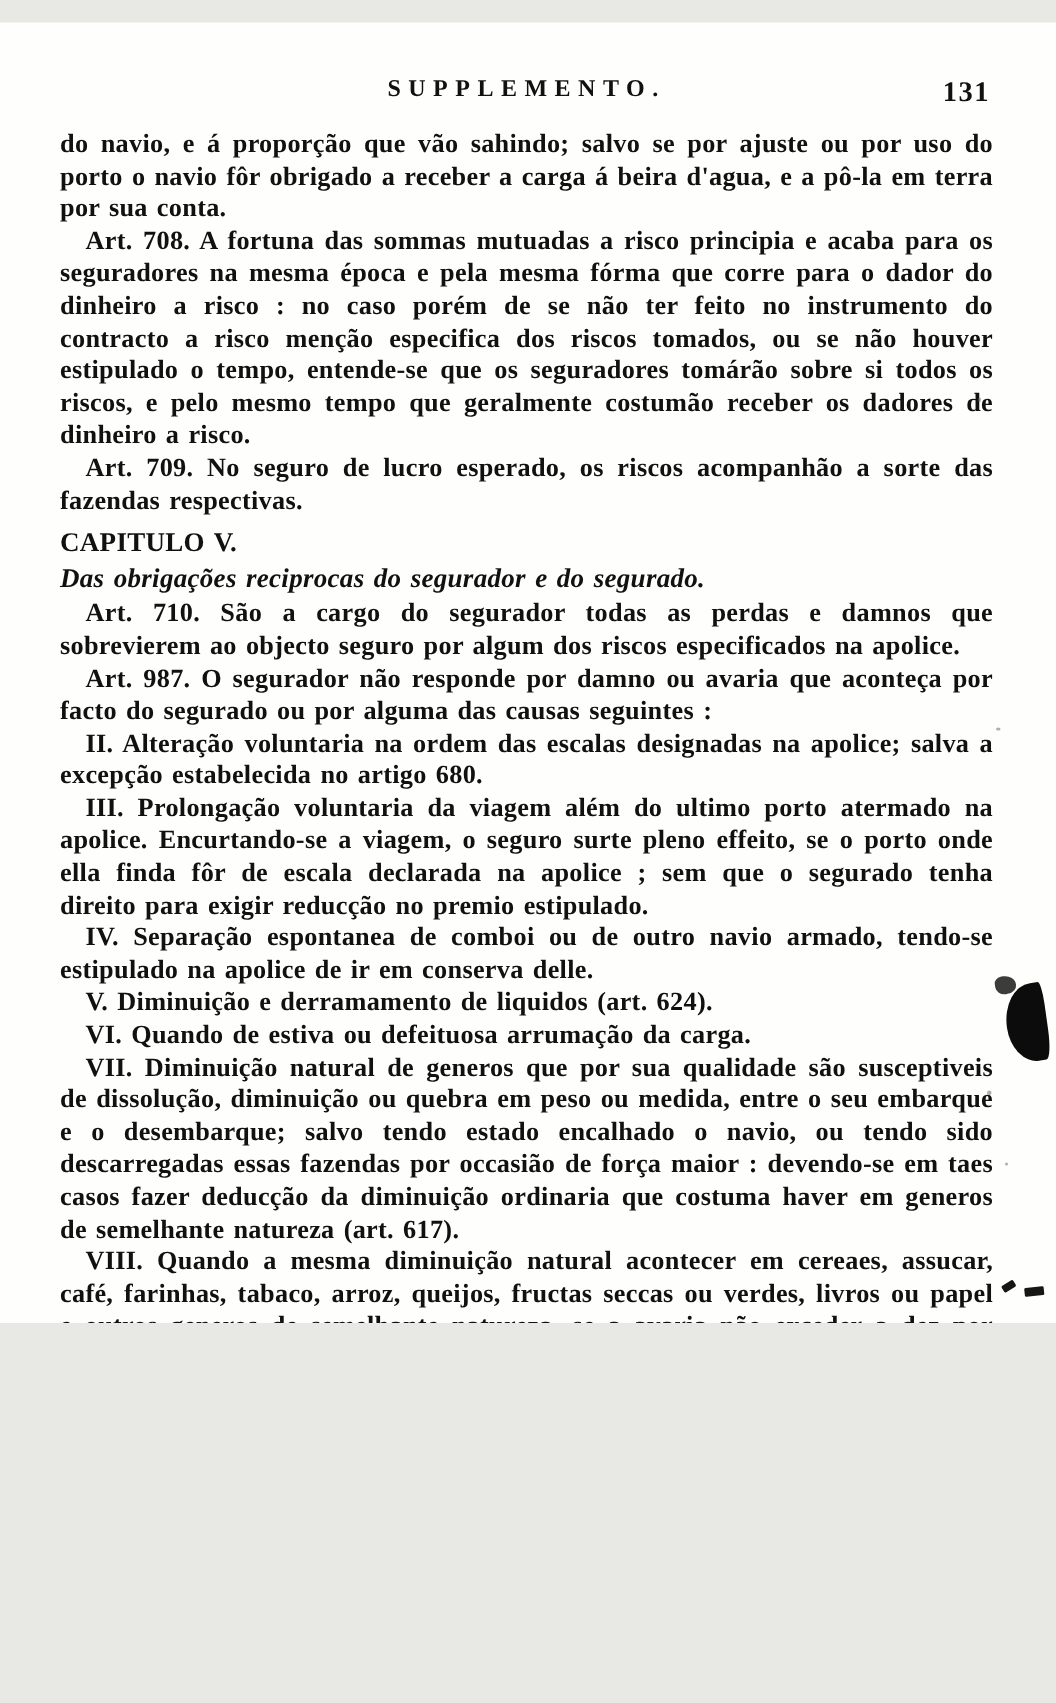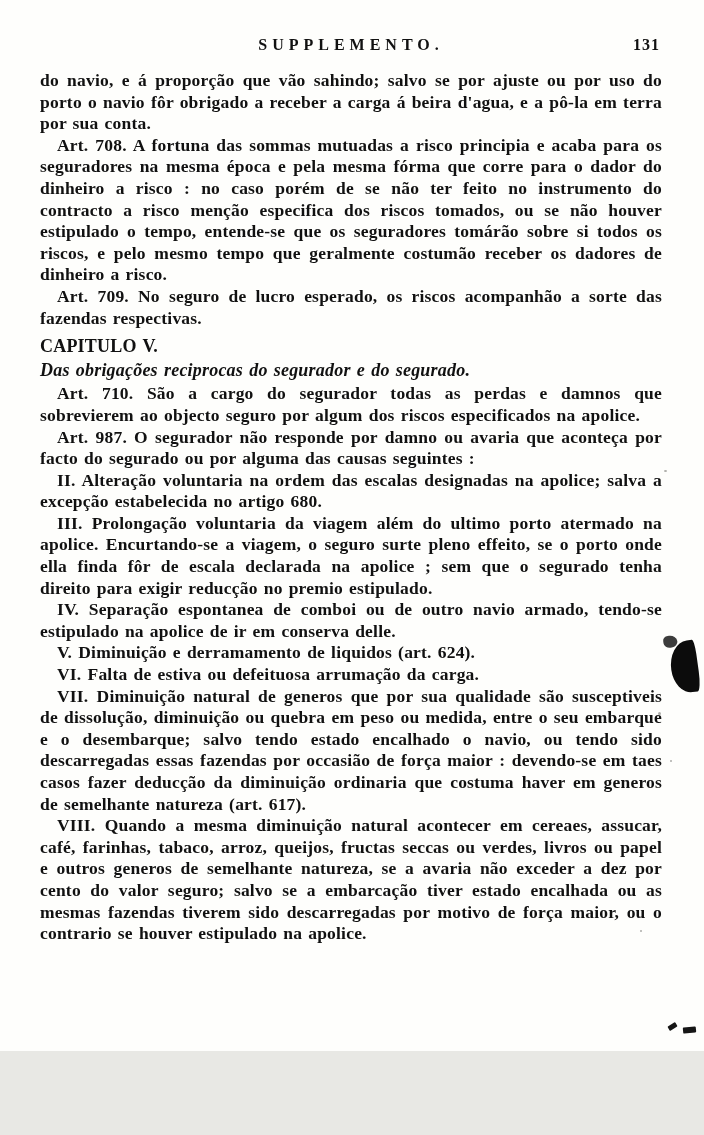--- a/index.html
+++ b/index.html
@@ -1,19 +1,19 @@
 <!DOCTYPE html>
 <html><head>
 <meta charset="utf-8">
 <style>
   html,body{margin:0;padding:0;background:#e8e8e4;}
   .page{
     position:relative;
-    width:704px;height:1051px;
-    margin:0 auto;
+    width:704px;height:867px;
+    margin:15px auto;
     background:#fefefc;
     overflow:hidden;
     font-family:"Liberation Serif","DejaVu Serif",serif;
     color:#111;
   }
   .sheet{
     position:absolute;
     left:40px;right:42px;top:36px;
   }
   .page-header{
@@ -25,21 +25,21 @@
     display:block;
     text-align:center;
     font-weight:bold;
     font-size:16px;
     letter-spacing:5px;
   }
   .page-number{
     position:absolute;
     right:2px;top:0;
     font-weight:bold;
-    font-size:16px;
+    font-size:19px;
     letter-spacing:1px;
   }
   .body-text p{
     margin:0;
     font-size:17.5px;
     line-height:21.6px;
     font-weight:bold;
     text-align:justify;
     letter-spacing:0.2px;
     word-spacing:1.5px;
@@ -111,21 +111,21 @@
       <p class="indent">Art. 708. A fortuna das sommas mutuadas a risco principia e acaba para os seguradores na mesma época e pela mesma fórma que corre para o dador do dinheiro a risco : no caso porém de se não ter feito no instrumento do contracto a risco menção especifica dos riscos tomados, ou se não houver estipulado o tempo, entende-se que os seguradores tomárão sobre si todos os riscos, e pelo mesmo tempo que geralmente costumão receber os dadores de dinheiro a risco.</p>
       <p class="indent">Art. 709. No seguro de lucro esperado, os riscos acompanhão a sorte das fazendas respectivas.</p>
       <p class="chapter">CAPITULO V.</p>
       <p class="subtitle">Das obrigações reciprocas do segurador e do segurado.</p>
       <p class="indent">Art. 710. São a cargo do segurador todas as perdas e damnos que sobrevierem ao objecto seguro por algum dos riscos especificados na apolice.</p>
       <p class="indent">Art. 987. O segurador não responde por damno ou avaria que aconteça por facto do segurado ou por alguma das causas seguintes :</p>
       <p class="indent">II. Alteração voluntaria na ordem das escalas designadas na apolice; salva a excepção estabelecida no artigo 680.</p>
       <p class="indent">III. Prolongação voluntaria da viagem além do ultimo porto atermado na apolice. Encurtando-se a viagem, o seguro surte pleno effeito, se o porto onde ella finda fôr de escala declarada na apolice ; sem que o segurado tenha direito para exigir reducção no premio estipulado.</p>
       <p class="indent">IV. Separação espontanea de comboi ou de outro navio armado, tendo-se estipulado na apolice de ir em conserva delle.</p>
       <p class="indent">V. Diminuição e derramamento de liquidos (art. 624).</p>
-      <p class="indent">VI. Falta de estiva ou defeituosa arrumação da carga.</p>
+      <p class="indent">VI. Quando de estiva ou defeituosa arrumação da carga.</p>
       <p class="indent">VII. Diminuição natural de generos que por sua qualidade são susceptiveis de dissolução, diminuição ou quebra em peso ou medida, entre o seu embarque e o desembarque; salvo tendo estado encalhado o navio, ou tendo sido descarregadas essas fazendas por occasião de força maior : devendo-se em taes casos fazer deducção da diminuição ordinaria que costuma haver em generos de semelhante natureza (art. 617).</p>
       <p class="indent">VIII. Quando a mesma diminuição natural acontecer em cereaes, assucar, café, farinhas, tabaco, arroz, queijos, fructas seccas ou verdes, livros ou papel e outros generos de semelhante natureza, se a avaria não exceder a dez por cento do valor seguro; salvo se a embarcação tiver estado encalhada ou as mesmas fazendas tiverem sido descarregadas por motivo de força maior, ou o contrario se houver estipulado na apolice.</p>
     </div>
 
   </div>
 
   <div class="ink-smudge"></div>
   <div class="corner-mark m1"></div>
   <div class="corner-mark m2"></div>
   <div class="speck" style="left:63px;top:100px;width:2px;height:2px;"></div>

